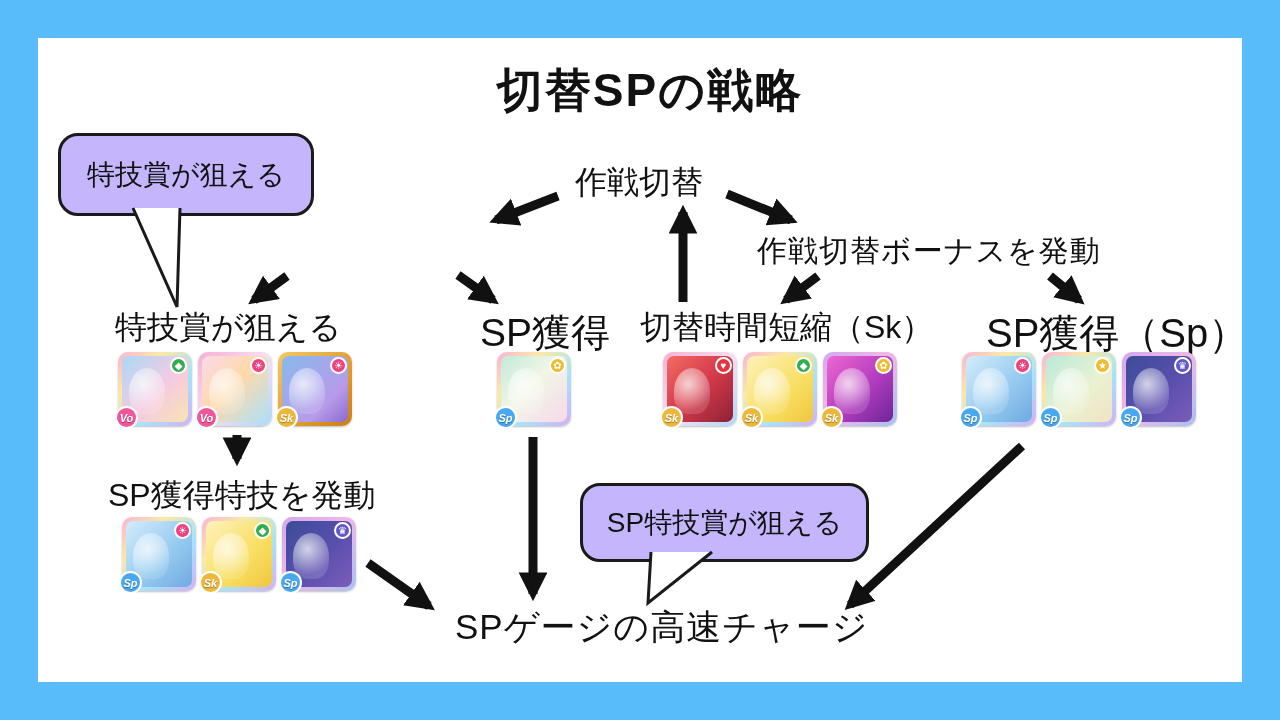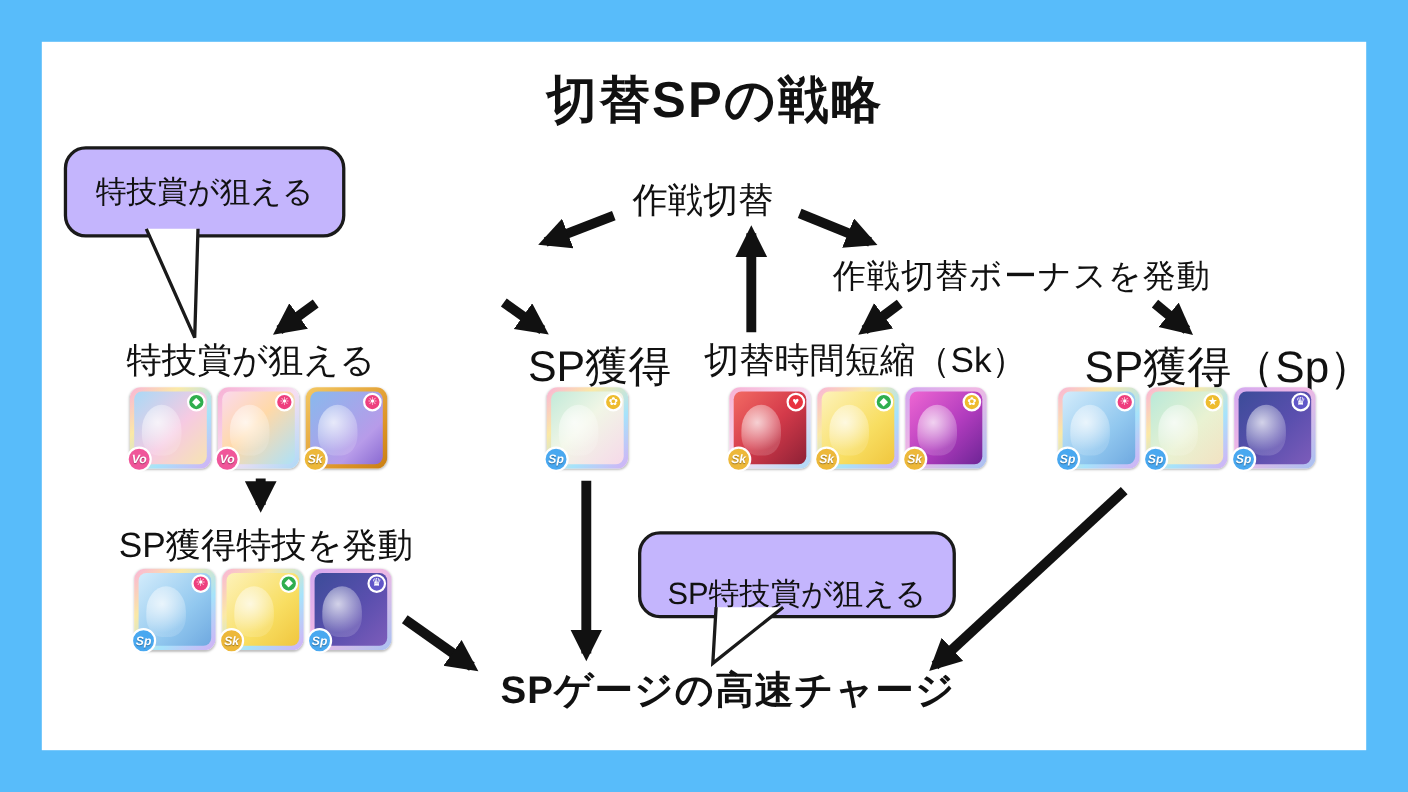--- a/index.html
+++ b/index.html
@@ -12,21 +12,21 @@
   .canvas{
     position:absolute;left:38px;top:38px;width:1204px;height:644px;
     background:#ffffff;
   }
   .txt{position:absolute;color:#111;white-space:nowrap;}
   .title{
     left:0;right:0;top:22px;text-align:center;
     font-size:46px;font-weight:800;letter-spacing:2px;margin-left:20px;
   }
   .node{font-size:30px;font-weight:400;}
-  .goal{font-size:35px;font-weight:700;letter-spacing:1px;}
+  .goal{font-size:35px;font-weight:400;letter-spacing:1px;}
   .bubble{
     position:absolute;background:#c4b5fd;border:3px solid #1a1a1a;
     border-radius:20px;display:flex;align-items:center;justify-content:center;
     font-size:28px;color:#111;white-space:nowrap;z-index:2;
   }
   
   .cardrow{position:absolute;display:flex;gap:6px;}
   .card{
     width:74px;height:74px;border-radius:10px;padding:4px;box-sizing:border-box;
     position:relative;box-shadow:0 1px 2px rgba(0,0,0,.25);
@@ -77,21 +77,21 @@
 </head>
 <body>
 
 <div class="canvas">
 
   <div class="txt title">切替SPの戦略</div>
 
   <div class="bubble" style="left:20px;top:95px;width:250px;height:77px;">
     <span>特技賞が狙える</span>
   </div>
-  <div class="bubble" style="left:542px;top:445px;width:283px;height:73px;align-items:flex-end;">
+  <div class="bubble" style="left:542px;top:445px;width:283px;height:73px;">
     <span>SP特技賞が狙える</span>
   </div>
 
   <div class="txt node" style="left:537px;top:123px;font-size:32px;">作戦切替</div>
   <div class="txt node" style="left:719px;top:193px;letter-spacing:1px;text-align:right;">作戦切替ボーナスを発動</div>
   <div class="txt node" style="left:77px;top:268px;font-size:32px;">特技賞が狙える</div>
   <div class="txt node" style="left:442px;top:268px;font-size:39px;">SP獲得</div>
   <div class="txt node" style="left:602px;top:268px;font-size:32px;text-align:right;">切替時間短縮（Sk）</div>
   <div class="txt node" style="left:948px;top:268px;font-size:40px;">SP獲得（Sp）</div>
   <div class="txt node" style="left:70px;top:436px;font-size:32px;">SP獲得特技を発動</div>

